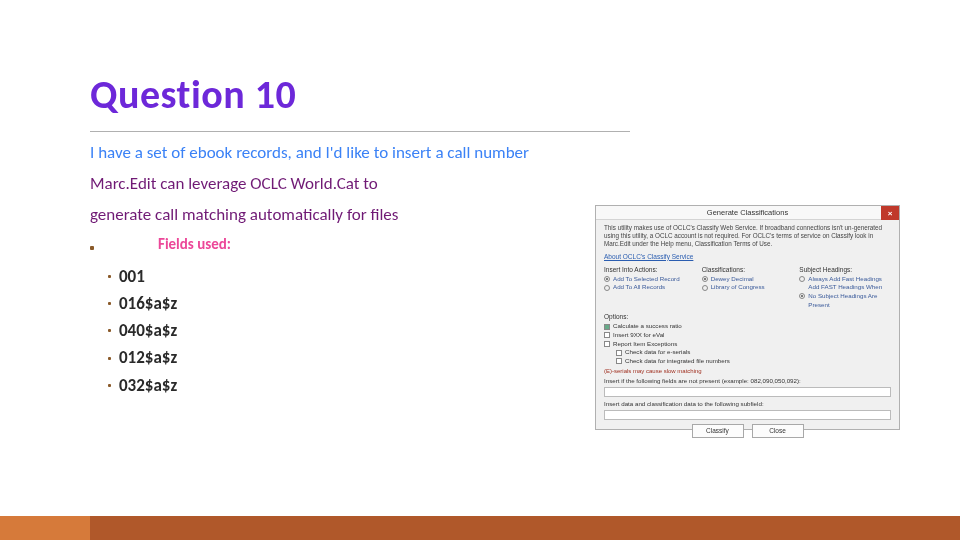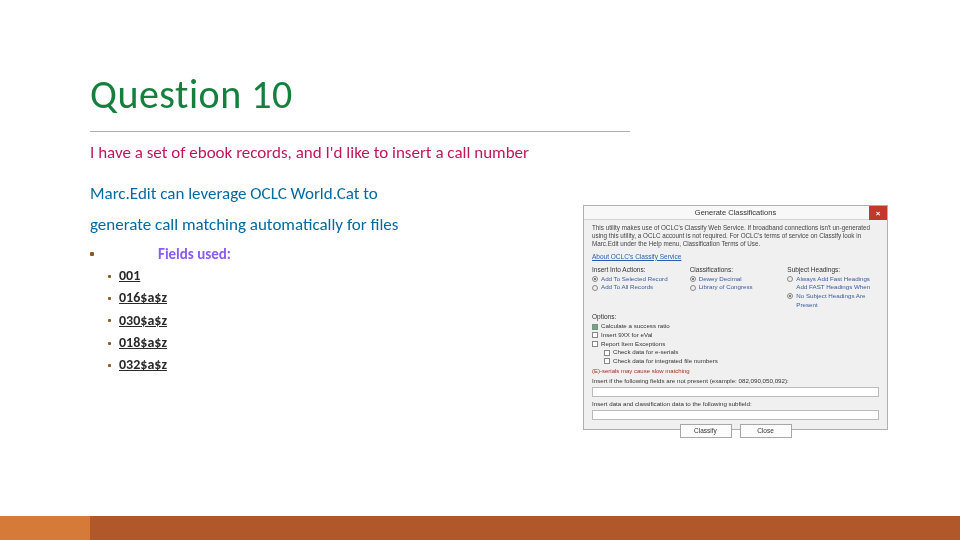--- a/index.html
+++ b/index.html
@@ -10,72 +10,71 @@
     font-family: Calibri, "Segoe UI", sans-serif;
     color: #333333;
     position: relative;
     overflow: hidden;
   }
   .content {
     padding: 70px 0 0 90px;
   }
   .title {
     font-size: 40px;
-    font-weight: 400;
-    color: #15803d;
+    font-weight: 700;
+    color: #6d28d9;
     margin-bottom: 12px;
     letter-spacing: 0.5px;
   }
   .divider {
     width: 540px;
     height: 1px;
     background: #b0b0b0;
     margin-bottom: 10px;
   }
   .subtitle {
     font-size: 17px;
-    color: #be185d;
-    margin-bottom: 20px;
+    color: #3b82f6;
+    margin-bottom: 10px;
   }
   .body-text {
     font-size: 17px;
-    color: #0369a1;
+    color: #701a75;
     line-height: 1.35;
     max-width: 380px;
     margin-bottom: 8px;
   }
   .fields-label {
     font-size: 15px;
     font-weight: 600;
-    color: #8b5cf6;
+    color: #ec4899;
     margin-left: 8px;
-    margin-bottom: 0;
+    margin-bottom: 8px;
     padding-left: 48px;
   }
   .bullet-outer {
     display: flex;
     align-items: center;
     margin-left: 0;
     margin-bottom: 2px;
   }
   .bullet-outer .dot {
     width: 4px; height: 4px; background: #8a5a2a; border-radius: 1px;
     margin-right: 8px; display:inline-block;
   }
   .fields-list {
     margin-left: 18px;
   }
   .field-item {
     display: flex;
     align-items: center;
-    font-size: 14px;
+    font-size: 17px;
     font-weight: 600;
     color: #2a2a2a;
     line-height: 1.6;
-    text-decoration: underline;
   }
   .field-item .dot {
     width: 3px; height: 3px; background: #8a5a2a; border-radius: 1px;
     margin-right: 8px;
   }
   .footer-bar {
     position: absolute;
     left: 0; right: 0; bottom: 0;
     height: 24px;
     background: #b0582a;
@@ -85,21 +84,21 @@
     position: absolute;
     top: 0; left: 0;
     width: 90px;
     height: 24px;
     background: #d67a3a;
   }
 
   
   .dialog {
     position: absolute;
-    right: 72px;
+    right: 60px;
     top: 205px;
     width: 305px;
     height: 225px;
     background: #f0f0f0;
     border: 1px solid #b0b0b0;
     font-family: "Segoe UI", Tahoma, sans-serif;
     font-size: 7px;
     color: #333;
   }
   .dlg-titlebar {
@@ -234,25 +233,25 @@
       <div class="field-item">
         <span class="dot"></span>
         <span>001</span>
       </div>
       <div class="field-item">
         <span class="dot"></span>
         <span>016$a$z</span>
       </div>
       <div class="field-item">
         <span class="dot"></span>
-        <span>030$a$z</span>
-      </div>
-      <div class="field-item">
-        <span class="dot"></span>
-        <span>018$a$z</span>
+        <span>040$a$z</span>
+      </div>
+      <div class="field-item">
+        <span class="dot"></span>
+        <span>012$a$z</span>
       </div>
       <div class="field-item">
         <span class="dot"></span>
         <span>032$a$z</span>
       </div>
     </div>
 </div>
 
 <div class="dialog">
   <div class="dlg-titlebar">

